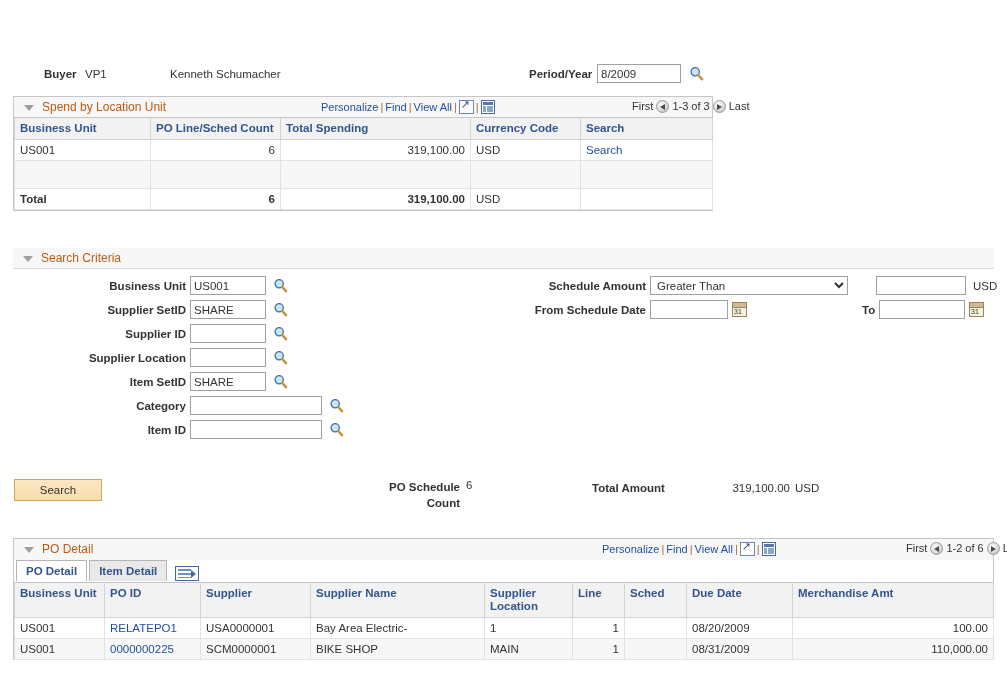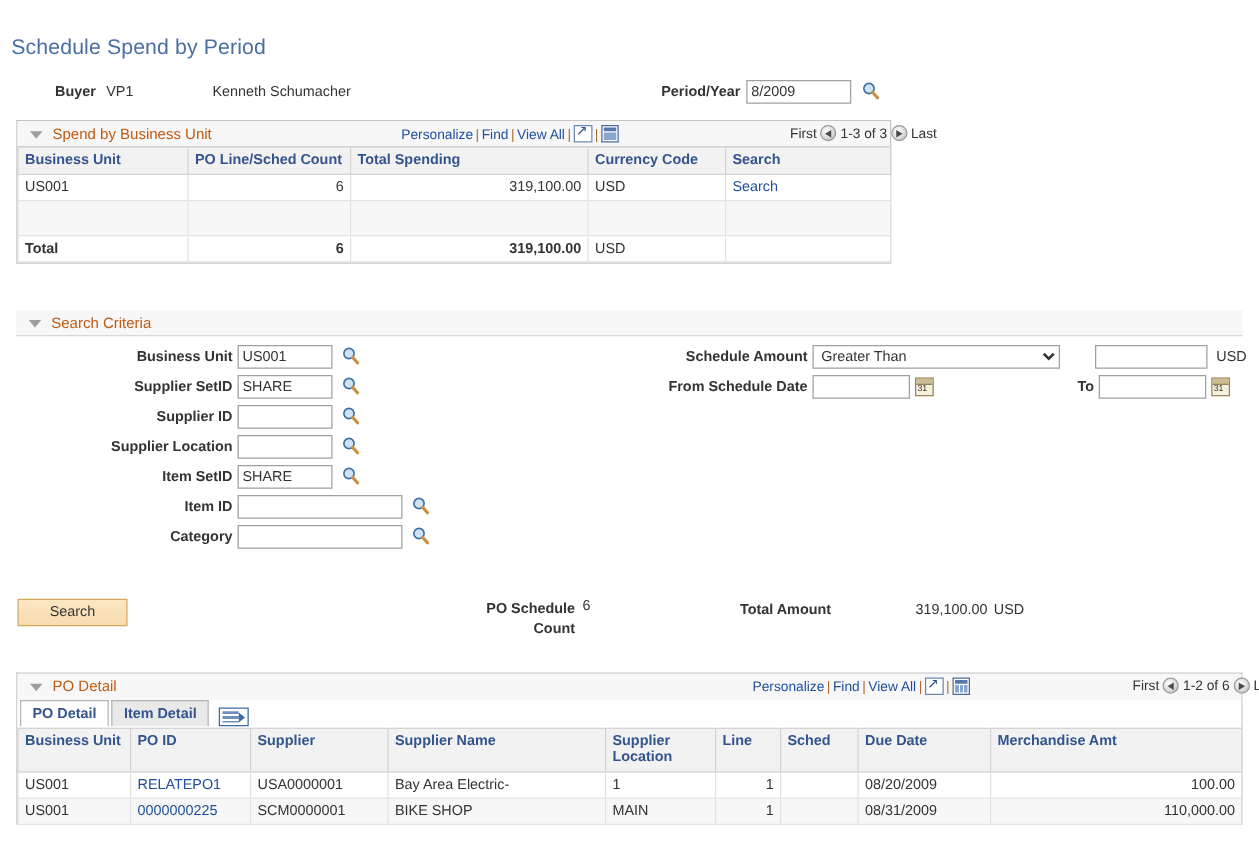--- a/index.html
+++ b/index.html
@@ -216,21 +216,20 @@
   .ico-cal::after {
     content:"31"; position:absolute; left:1px; top:4px; right:0;
     font-size:7px; line-height:9px; color:#3b3321; font-family:"Liberation Sans",sans-serif;
   }
 </style>
 </head>
 <body>
 
 <div class="page">
 
-  <div class="page-title">Schedule Spend by Period</div>
 
   <div class="buyer-row">
     <span class="buyer-label lbl-bold">Buyer</span>
     <span class="buyer-id val-plain">VP1</span>
     <span class="buyer-name val-plain">Kenneth Schumacher</span>
 
     <span class="py-label lbl-bold">Period/Year</span>
     <span class="py-field crit-field" style="left:597px; top:-2px;">
       <input class="ps" style="width: 84px;" value="8/2009">
       <span class="icon-btn" style="margin-left:5px;vertical-align:-3px;">
@@ -238,21 +237,21 @@
           <circle cx="6.2" cy="5.8" r="4.1" fill="#cfe3f5" stroke="#3b6ea5" stroke-width="1.3"></circle>
           <line x1="9.2" y1="9" x2="13" y2="13.2" stroke="#c9913f" stroke-width="2.6" stroke-linecap="round"></line>
         </svg>
       </span>
     </span>
   </div>
 
   <div class="grp" style="left:13px; top:96px; width:700px;">
     <div class="grp-head">
       <span class="tri"></span>
-      <span class="grp-title">Spend by Business Unit</span>
+      <span class="grp-title">Spend by Location Unit</span>
 
       <span class="grid-actions" style="left:307px;">
         <a href="#">Personalize</a><span class="sep">|</span><a href="#">Find</a><span class="sep">|</span><a href="#">View All</a><span class="sep">|</span><span class="ico-export"></span><span class="sep">|</span><span class="ico-gridview"></span>
       </span>
 
       <span class="nav-block" style="left:570px;">
         <span class="navlbl">First</span><span class="navarrow left"></span><span>1-3 of 3</span><span class="navarrow right"></span><span class="navlbl">Last</span>
       </span>
     </div>
 
@@ -368,34 +367,34 @@
         <span class="icon-btn" style="margin-left:4px;vertical-align:-3px;">
           <svg width="15" height="15" viewBox="0 0 15 15">
               <circle cx="6.2" cy="5.8" r="4.1" fill="#cfe3f5" stroke="#3b6ea5" stroke-width="1.3"></circle>
               <line x1="9.2" y1="9" x2="13" y2="13.2" stroke="#c9913f" stroke-width="2.6" stroke-linecap="round"></line>
             </svg>
         </span>
       </span>
     </div>
 
     <div style="position:relative;height:24px;">
+      <span class="crit-label" style="left:0; top:4px; width:186px;">Category</span>
+      <span style="position:absolute;left:190px;top:0;">
+        <input class="ps" style="width: 132px;" value="">
+        <span class="icon-btn" style="margin-left:4px;vertical-align:-3px;">
+          <svg width="15" height="15" viewBox="0 0 15 15">
+              <circle cx="6.2" cy="5.8" r="4.1" fill="#cfe3f5" stroke="#3b6ea5" stroke-width="1.3"></circle>
+              <line x1="9.2" y1="9" x2="13" y2="13.2" stroke="#c9913f" stroke-width="2.6" stroke-linecap="round"></line>
+            </svg>
+        </span>
+      </span>
+    </div>
+
+    <div style="position:relative;height:24px;">
       <span class="crit-label" style="left:0; top:4px; width:186px;">Item ID</span>
-      <span style="position:absolute;left:190px;top:0;">
-        <input class="ps" style="width: 132px;" value="">
-        <span class="icon-btn" style="margin-left:4px;vertical-align:-3px;">
-          <svg width="15" height="15" viewBox="0 0 15 15">
-              <circle cx="6.2" cy="5.8" r="4.1" fill="#cfe3f5" stroke="#3b6ea5" stroke-width="1.3"></circle>
-              <line x1="9.2" y1="9" x2="13" y2="13.2" stroke="#c9913f" stroke-width="2.6" stroke-linecap="round"></line>
-            </svg>
-        </span>
-      </span>
-    </div>
-
-    <div style="position:relative;height:24px;">
-      <span class="crit-label" style="left:0; top:4px; width:186px;">Category</span>
       <span style="position:absolute;left:190px;top:0;">
         <input class="ps" style="width: 132px;" value="">
         <span class="icon-btn" style="margin-left:4px;vertical-align:-3px;">
           <svg width="15" height="15" viewBox="0 0 15 15">
               <circle cx="6.2" cy="5.8" r="4.1" fill="#cfe3f5" stroke="#3b6ea5" stroke-width="1.3"></circle>
               <line x1="9.2" y1="9" x2="13" y2="13.2" stroke="#c9913f" stroke-width="2.6" stroke-linecap="round"></line>
             </svg>
         </span>
       </span>
     </div>

